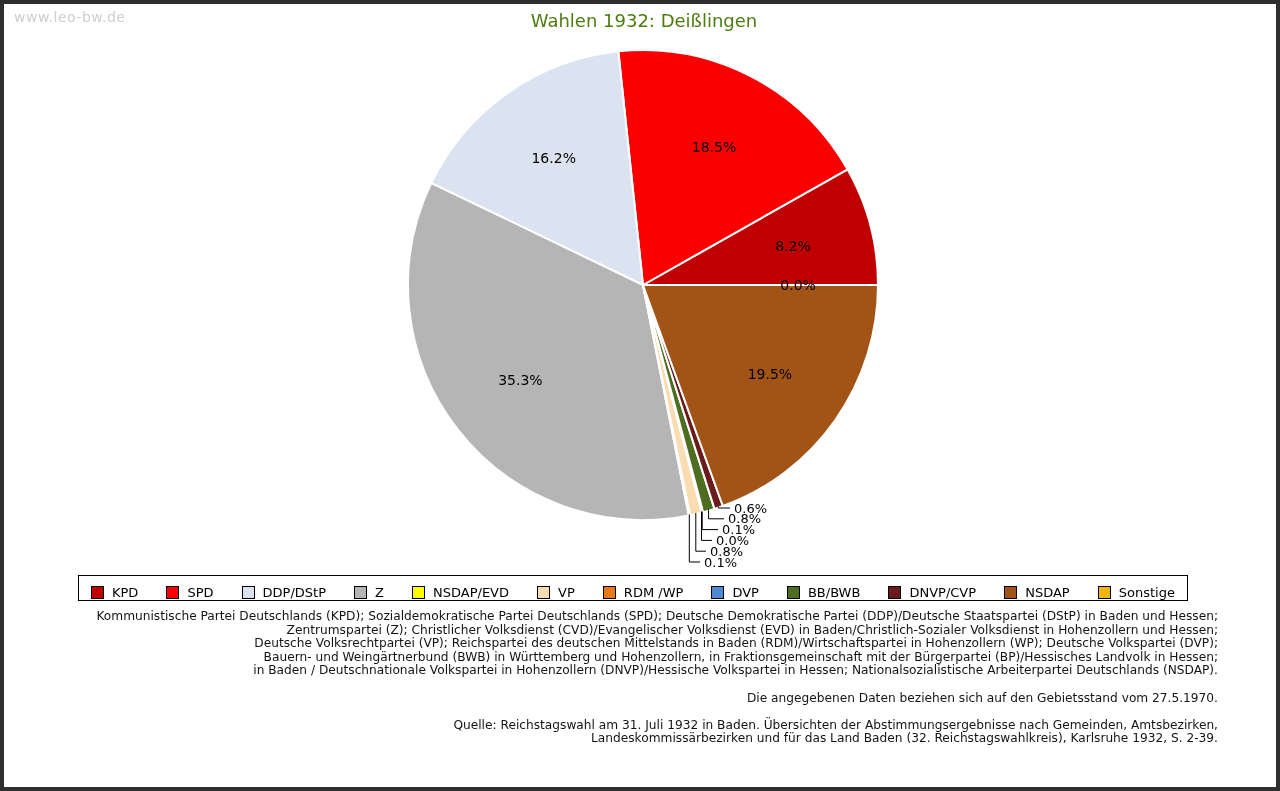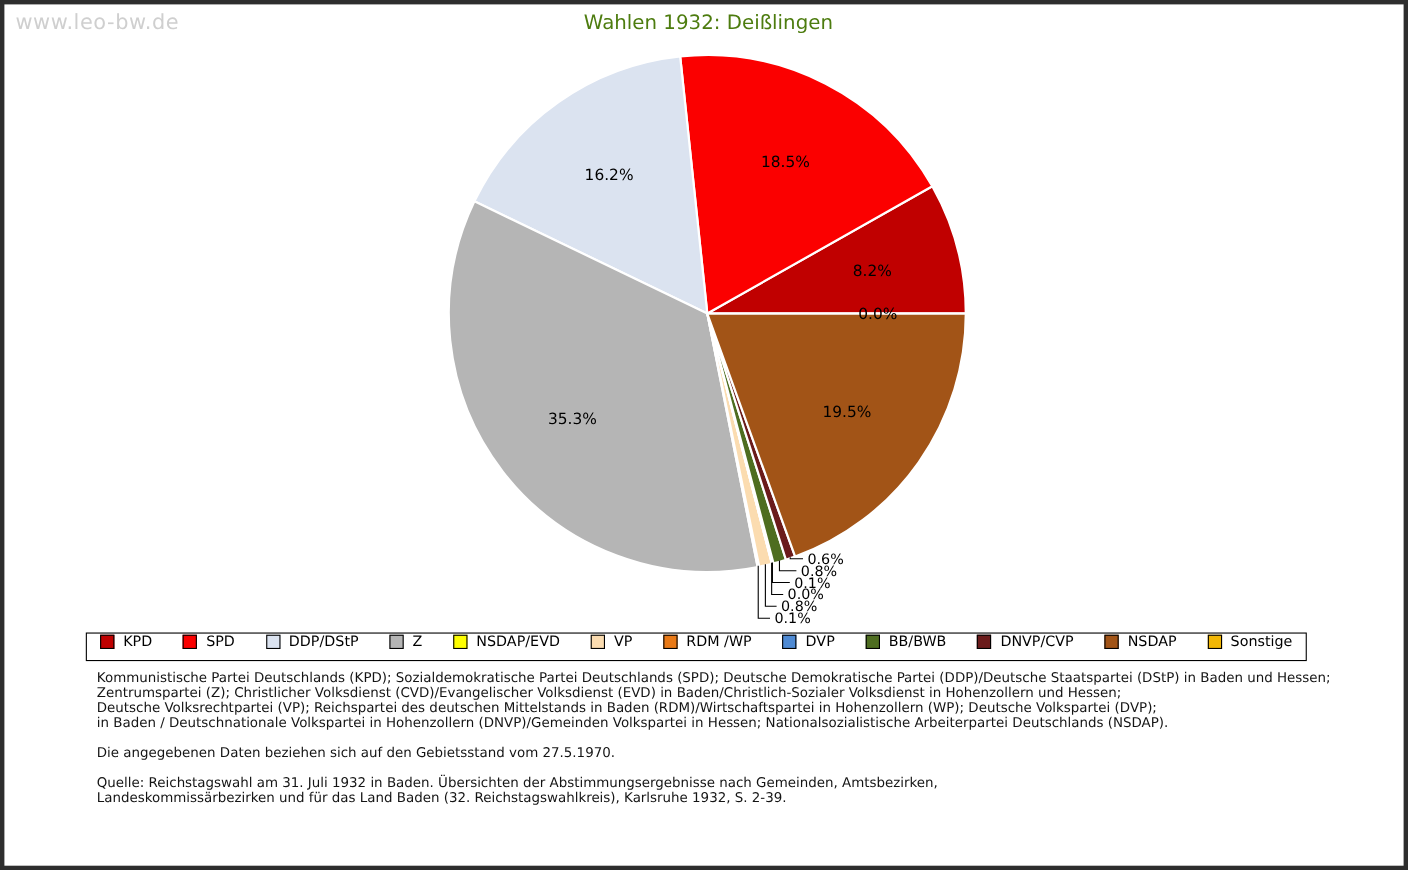--- a/index.html
+++ b/index.html
@@ -7,41 +7,41 @@
     position:relative;
     width:1280px;height:791px;
     box-sizing:border-box;
     border:4px solid #2e2e2e;
     background:#ffffff;
     font-family:"DejaVu Sans","Liberation Sans",sans-serif;
     overflow:hidden;
   }
   .watermark{
     position:absolute;left:10px;top:5px;
-    font-size:19px;color:#cfcfcf;letter-spacing:.5px;
+    font-size:14px;color:#cfcfcf;letter-spacing:.5px;
   }
   .chart-title{
     position:absolute;left:0;top:2px;width:100%;
     text-align:center;font-size:18px;font-weight:400;color:#4d7c0f;margin:4px;
   }
   .pie-svg{position:absolute;left:0;top:0;width:1280px;height:791px;}
   .legend{
     position:absolute;left:74px;top:571px;width:1110px;height:26px;
     box-sizing:border-box;border:1px solid #000;background:#fff;
-    display:flex;align-items:flex-start;justify-content:space-between;
+    display:flex;align-items:flex-end;justify-content:space-between;
     padding:0 12px;
   }
   .legend-item{display:flex;align-items:center;gap:8px;font-size:13px;color:#000;white-space:nowrap;}
   .legend-swatch{width:13px;height:13px;border:1px solid #000;box-sizing:border-box;display:inline-block;}
   .notes{
     position:absolute;left:84px;top:606px;width:1130px;
     font-size:12.2px;line-height:13.6px;color:#141414;
   }
   .notes .block-gap{height:13.6px;}
-  .note-line{white-space:nowrap;}
+  .note-line{white-space:nowrap;text-align:right;}
 </style>
 </head>
 <body>
 
 <div class="canvas">
   <div class="watermark">www.leo-bw.de</div>
   <h1 class="chart-title">Wahlen 1932: Deißlingen</h1>
 
   <svg class="pie-svg" id="pie-svg" viewBox="0 0 1280 791" xmlns="http://www.w3.org/2000/svg">
       <path d="M639,281 L874.00,281.00 A235,235 0 0 0 843.55,165.31 Z" fill="#c00000" stroke="#ffffff" stroke-width="2" stroke-linejoin="round"></path>
@@ -125,21 +125,22 @@
         <span class="legend-swatch" style="background: rgb(242, 183, 5);"></span>
         <span>Sonstige</span>
       </span>
     </div>
 
   <div class="notes">
     <div id="party-notes">
         <div class="note-line">Kommunistische Partei Deutschlands (KPD); Sozialdemokratische Partei Deutschlands (SPD); Deutsche Demokratische Partei (DDP)/Deutsche Staatspartei (DStP) in Baden und Hessen;</div>
         <div class="note-line">Zentrumspartei (Z); Christlicher Volksdienst (CVD)/Evangelischer Volksdienst (EVD) in Baden/Christlich-Sozialer Volksdienst in Hohenzollern und Hessen;</div>
         <div class="note-line">Deutsche Volksrechtpartei (VP); Reichspartei des deutschen Mittelstands in Baden (RDM)/Wirtschaftspartei in Hohenzollern (WP); Deutsche Volkspartei (DVP);</div>
-        <div class="note-line">in Baden / Deutschnationale Volkspartei in Hohenzollern (DNVP)/Gemeinden Volkspartei in Hessen; Nationalsozialistische Arbeiterpartei Deutschlands (NSDAP).</div>
+        <div class="note-line">Bauern- und Weingärtnerbund (BWB) in Württemberg und Hohenzollern, in Fraktionsgemeinschaft mit der Bürgerpartei (BP)/Hessisches Landvolk in Hessen;</div>
+        <div class="note-line">in Baden / Deutschnationale Volkspartei in Hohenzollern (DNVP)/Hessische Volkspartei in Hessen; Nationalsozialistische Arbeiterpartei Deutschlands (NSDAP).</div>
       </div>
     <div class="block-gap"></div>
     <div class="note-line">Die angegebenen Daten beziehen sich auf den Gebietsstand vom 27.5.1970.</div>
     <div class="block-gap"></div>
     <div id="source-notes">
         <div class="note-line">Quelle: Reichstagswahl am 31. Juli 1932 in Baden. Übersichten der Abstimmungsergebnisse nach Gemeinden, Amtsbezirken,</div>
         <div class="note-line">Landeskommissärbezirken und für das Land Baden (32. Reichstagswahlkreis), Karlsruhe 1932, S. 2-39.</div>
       </div>
   </div>
 </div>

